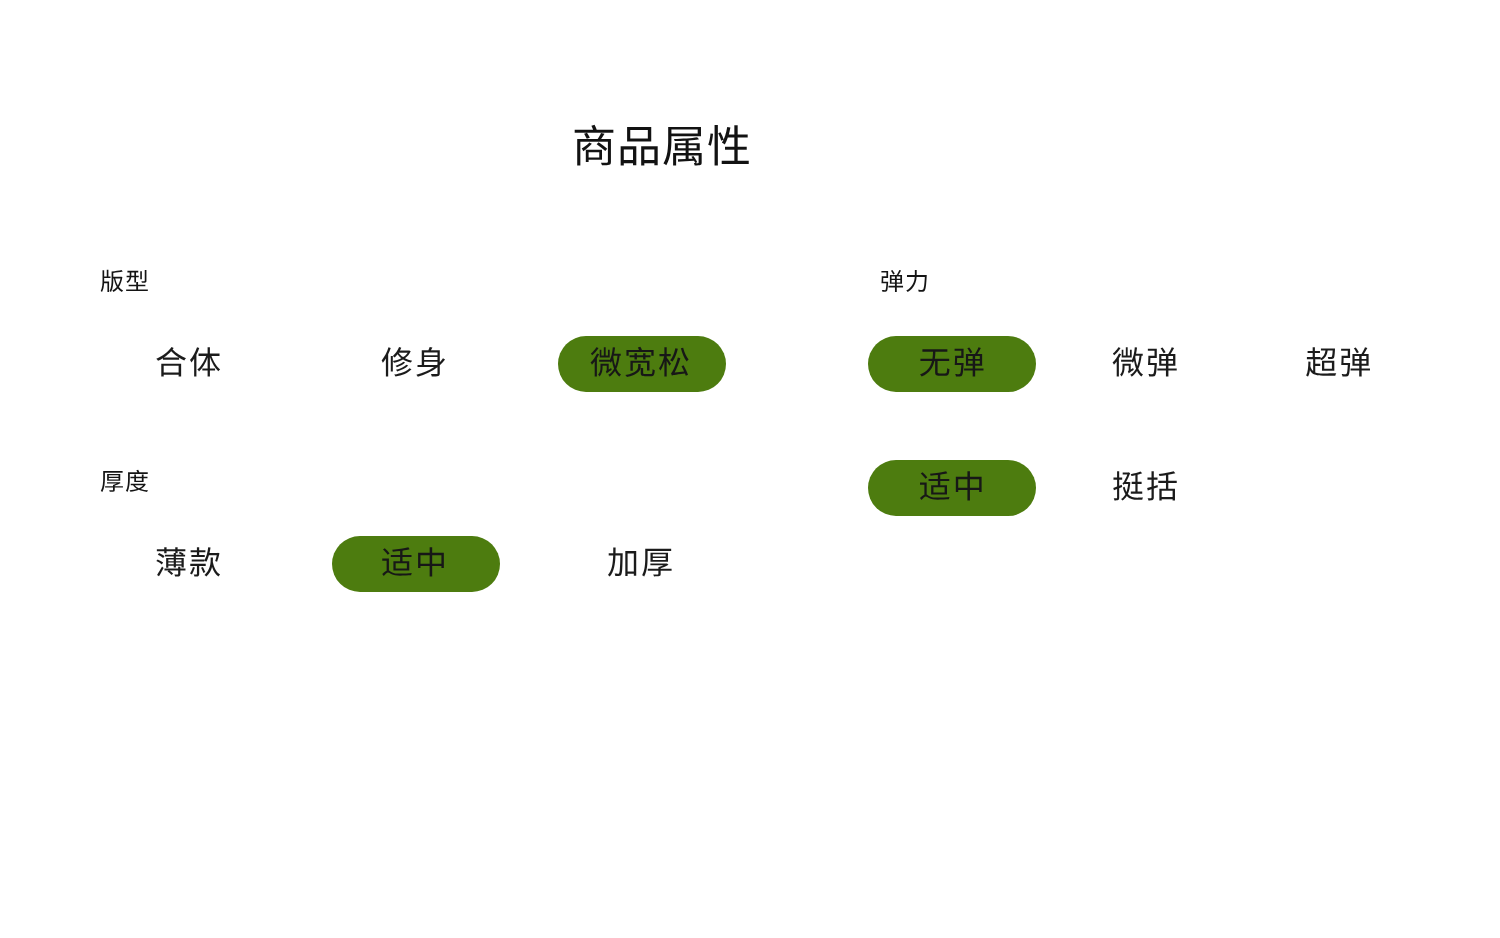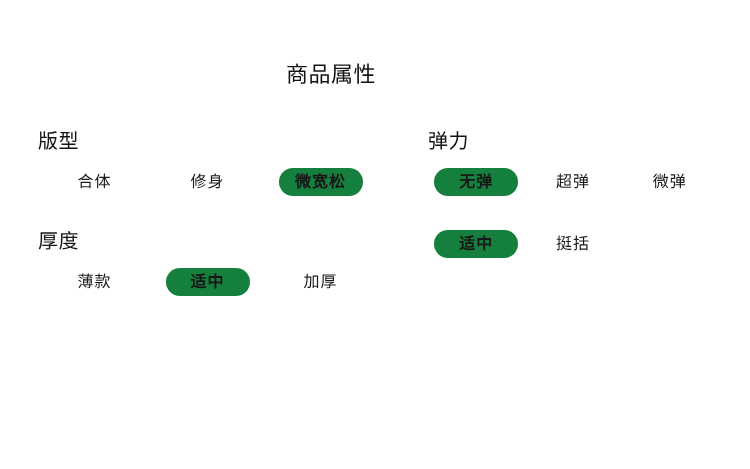--- a/index.html
+++ b/index.html
@@ -52,24 +52,24 @@
   }
 
   .attr-group {
     position: relative;
     box-sizing: border-box;
   }
   .attr-group.col-left  { padding-left: 38px; padding-right: 18px; }
   .attr-group.col-right { padding-left: 33px; padding-right: 32px; }
 
   .group-label {
-    font-size: 20px;
+    font-size: 12px;
     line-height: 22px;
     color: #141414;
-    margin: 0 0 16px 0;
+    margin: 0 0 16px 12px;
     font-weight: 400;
     letter-spacing: 0.5px;
   }
 
   .options-row {
     display: grid;
     grid-template-columns: repeat(3, 1fr);
     align-items: center;
     column-gap: 0;
   }
@@ -85,23 +85,22 @@
     font-size: 16px;
     line-height: 20px;
     color: #1b1b1b;
     text-align: center;
     letter-spacing: 1px;
     white-space: nowrap;
     cursor: pointer;
   }
 
   .option.selected {
-    background: #15803d;
+    background: #4d7c0f;
     color: #171717;
-    font-weight: bold;
   }
 </style>
 </head>
 <body>
 
 <div class="panel">
 
   <div class="panel-title">商品属性</div>
 
   <div class="attr-grid">
@@ -112,22 +111,22 @@
         <span class="option">合体</span>
         <span class="option">修身</span>
         <span class="option selected">微宽松</span>
       </div>
     </div>
 
     <div class="attr-group col-right">
       <div class="group-label">弹力</div>
       <div class="options-row">
         <span class="option selected">无弹</span>
+        <span class="option">微弹</span>
         <span class="option">超弹</span>
-        <span class="option">微弹</span>
       </div>
     </div>
 
     <div class="attr-group col-left">
       <div class="group-label">厚度</div>
       <div class="options-row">
         <span class="option">薄款</span>
         <span class="option selected">适中</span>
         <span class="option">加厚</span>
       </div>

